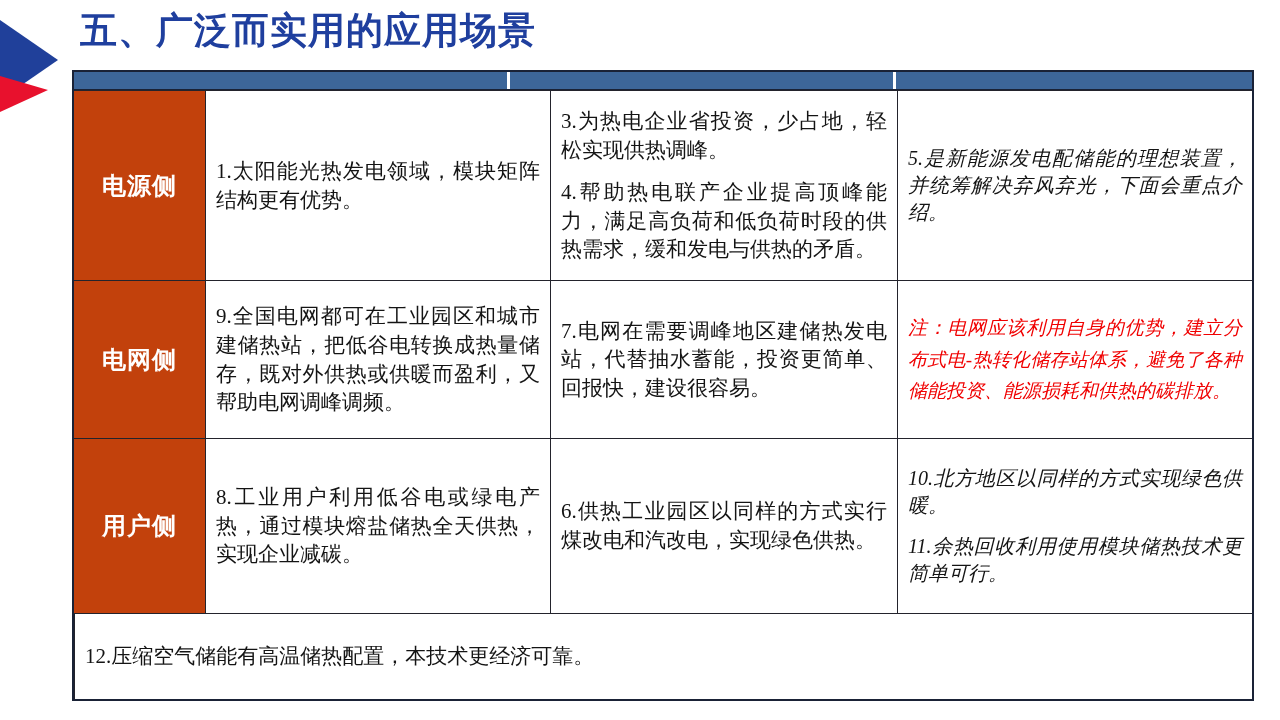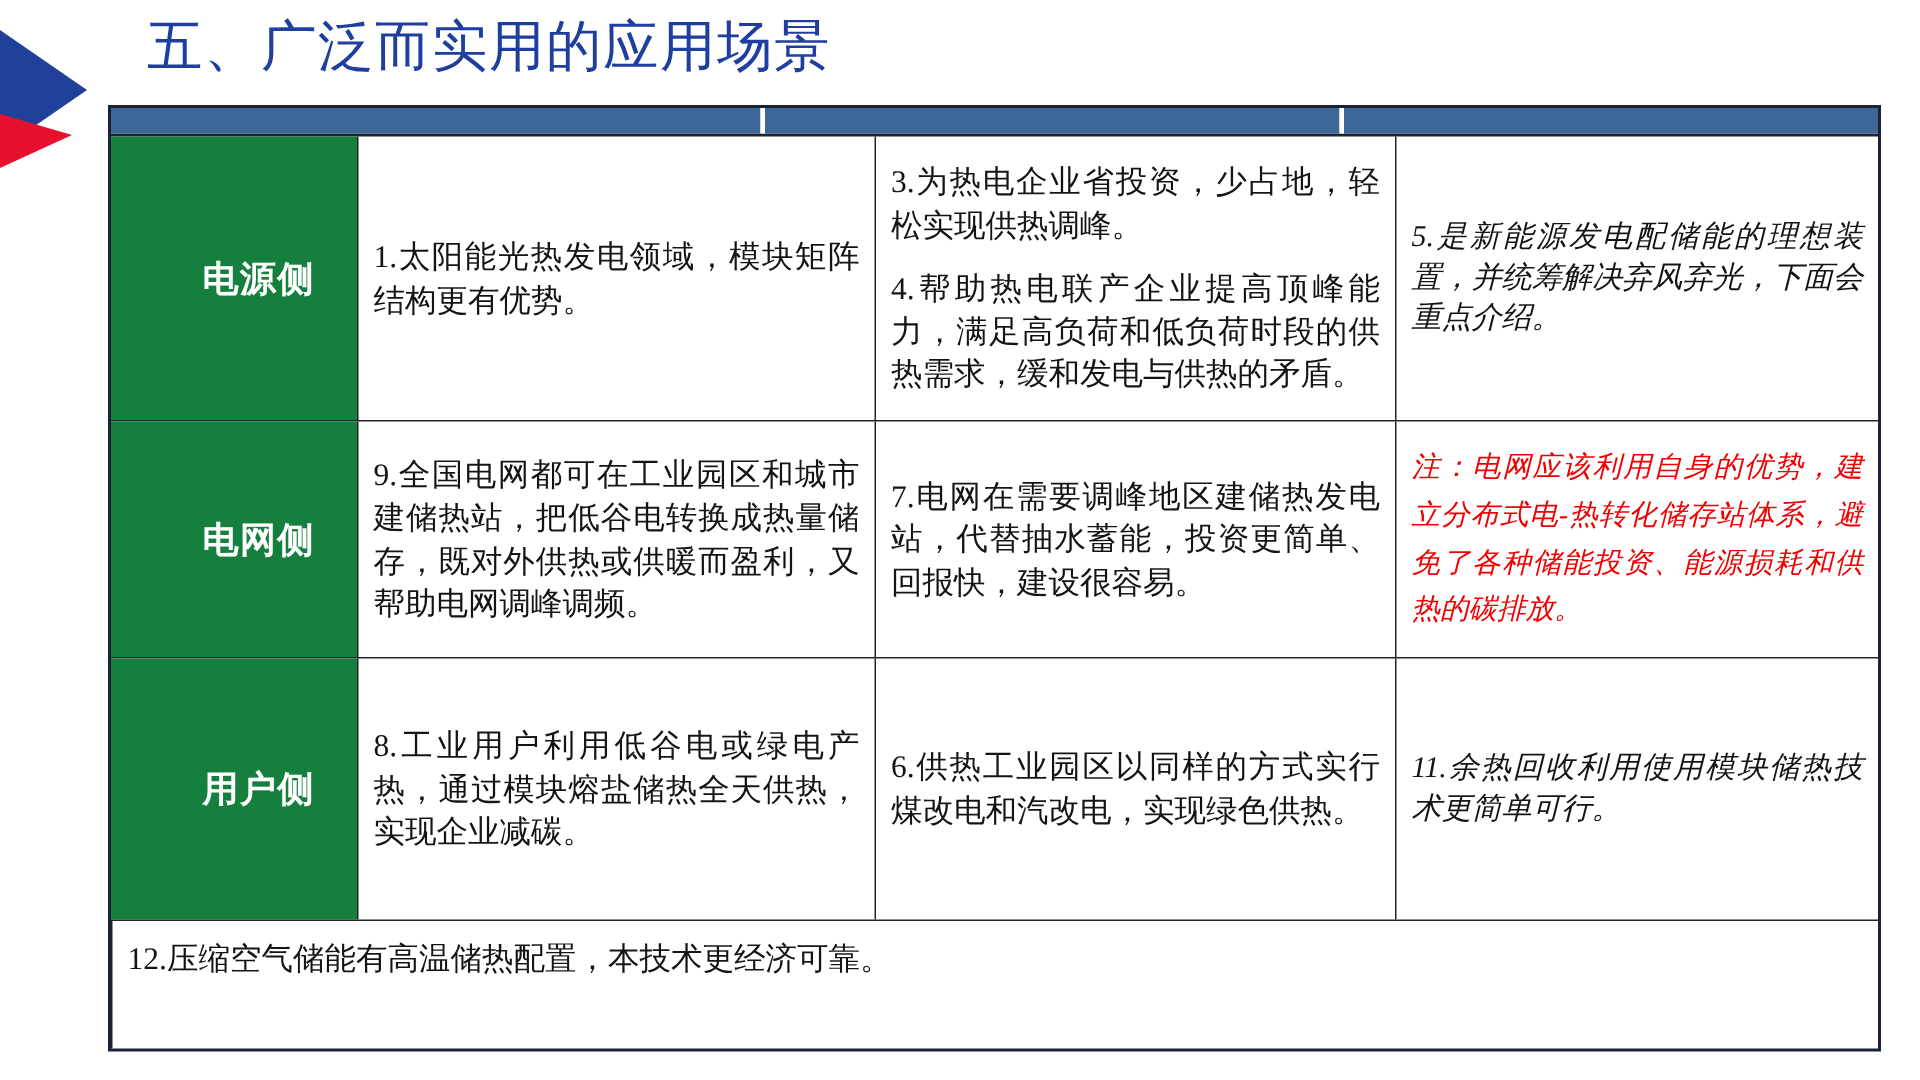--- a/index.html
+++ b/index.html
@@ -2,21 +2,21 @@
 <html><head>
 <meta charset="utf-8">
 <style>
   html,body{margin:0;padding:0;}
   body{
     width:1280px;height:720px;background:#ffffff;position:relative;overflow:hidden;
     font-family:"Liberation Serif","DejaVu Serif",serif;
   }
   .logo{position:absolute;left:0;top:6px;width:70px;height:110px;}
   .page-title{
-    position:absolute;left:98px;top:6px;font-size:37px;font-weight:normal;
+    position:absolute;left:80px;top:6px;font-size:37px;font-weight:bold;
     color:#1f3f9e;letter-spacing:1px;white-space:nowrap;
     font-family:"Liberation Serif","DejaVu Serif",serif;
   }
   .tbl{
     position:absolute;left:72px;top:70px;width:1182px;height:631px;
     border:2px solid #1a2236;box-sizing:border-box;background:#fff;
     display:flex;flex-direction:column;
   }
   .hdr-row{display:flex;height:17px;flex:0 0 17px;background:#fff;border-bottom:1px solid #1a2236;}
   .hdr-cell{background:#3d6699;height:100%;}
@@ -24,35 +24,35 @@
   .hdr-gap{width:3px;background:#fff;}
   .hdr-c2{width:383px;}
   .hdr-c3{flex:1;}
   .row{display:flex;border-top:1px solid #23232c;box-sizing:border-box;}
   .row:first-of-type{border-top:none;}
   .r1{flex:0 0 190px;}
   .r2{flex:0 0 158px;}
   .r3{flex:0 0 175px;}
   .r4{flex:1;}
   .label-cell{
-    width:131px;flex:0 0 131px;background:#15803d;color:#ffffff;
+    width:131px;flex:0 0 131px;background:#c2410c;color:#ffffff;
     display:flex;align-items:center;justify-content:center;
     font-family:Liberation Sans, sans-serif;
-    font-weight:bold;font-size:24px;letter-spacing:1px;padding-left:33px;
+    font-weight:bold;font-size:24px;letter-spacing:1px;
   }
   .cell{
     border-left:1px solid #23232c;box-sizing:border-box;
     display:flex;flex-direction:column;justify-content:center;
     padding:4px 10px;color:#141414;font-size:21px;line-height:1.36;
     text-align:justify;
   }
   .c2{width:345px;flex:0 0 345px;}
   .c3{width:347px;flex:0 0 347px;}
   .c4{flex:1;font-size:20px;font-style:italic;}
-  .merged{flex:1;justify-content:flex-start;}
+  .merged{flex:1;justify-content:center;}
   .para{margin:7px 0;}
   .note{color:#f00000;font-size:19px;line-height:1.68;margin:0;}
 </style>
 </head>
 <body>
 
 <svg class="logo" viewBox="0 0 70 110" xmlns="http://www.w3.org/2000/svg">
   <polygon points="0,14 58,54 0,94" fill="#20409a"></polygon>
   <polygon points="0,70 48,84 0,106" fill="#e8112d"></polygon>
 </svg>
@@ -98,20 +98,21 @@
 
   <div class="row r3">
     <div class="label-cell">用户侧</div>
     <div class="cell c2">
       <p class="para">8.工业用户利用低谷电或绿电产热，通过模块熔盐储热全天供热，实现企业减碳。</p>
     </div>
     <div class="cell c3">
       <p class="para">6.供热工业园区以同样的方式实行煤改电和汽改电，实现绿色供热。</p>
     </div>
     <div class="cell c4">
+      <p class="para">10.北方地区以同样的方式实现绿色供暖。</p>
       <p class="para">11.余热回收利用使用模块储热技术更简单可行。</p>
     </div>
   </div>
 
   <div class="row r4">
     <div class="cell merged">
       <p class="para">12.压缩空气储能有高温储热配置，本技术更经济可靠。</p>
     </div>
   </div>
 

